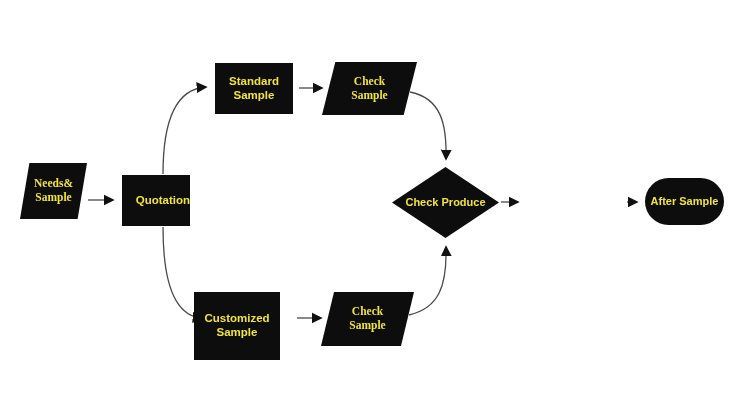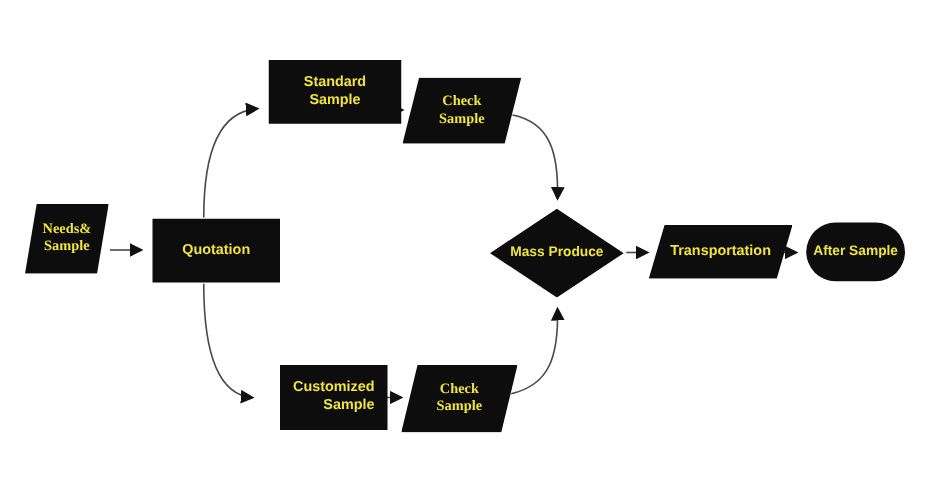--- a/index.html
+++ b/index.html
@@ -60,49 +60,46 @@
     <path class="edge" d="M 409 315 C 439 308, 447 286, 446 247" marker-end="url(#arrow)"></path>
     <path class="edge" d="M 501 202 L 518 202" marker-end="url(#arrow)"></path>
     <path class="edge" d="M 627 202 L 637 202" marker-end="url(#arrow)"></path>
   </svg>
 
   <div class="node para" style="left:20px; top:163px; width:67px; height:56px;">
     <span class="label">Needs&amp;
 Sample</span>
   </div>
 
-  <div class="node rect" style="left:122px; top:175px; width:102px; height:51px;">
+  <div class="node rect" style="left:122px; top:175px; width:68px; height:51px;justify-content:flex-end;">
     <span class="label">Quotation</span>
   </div>
 
-  <div class="node rect" style="left:215px; top:48px; width:106px; height:51px;">
+  <div class="node rect" style="left:215px; top:63px; width:78px; height:51px;">
     <span class="label">Standard
 Sample</span>
   </div>
 
   <div class="node para" style="left:322px; top:62px; width:95px; height:53px;">
     <span class="label">Check
 Sample</span>
   </div>
 
-  <div class="node rect" style="left:224px; top:292px; width:86px; height:52px;text-align:right;">
+  <div class="node rect" style="left:194px; top:292px; width:86px; height:68px;">
     <span class="label">Customized
 Sample</span>
   </div>
 
   <div class="node para" style="left:321px; top:292px; width:93px; height:54px;">
     <span class="label">Check
 Sample</span>
   </div>
 
   <div class="node diamond" style="left:392px; top:167px; width:107px; height:71px;">
-    <span class="label">Mass Produce</span>
+    <span class="label">Check Produce</span>
   </div>
 
-  <div class="node para-wide" style="left:519px; top:180px; width:115px; height:43px;">
-    <span class="label">Transportation</span>
-  </div>
 
   <div class="node stadium" style="left:645px; top:178px; width:79px; height:47px;">
     <span class="label">After Sample</span>
   </div>
 
 </div>
 
 </body></html>

